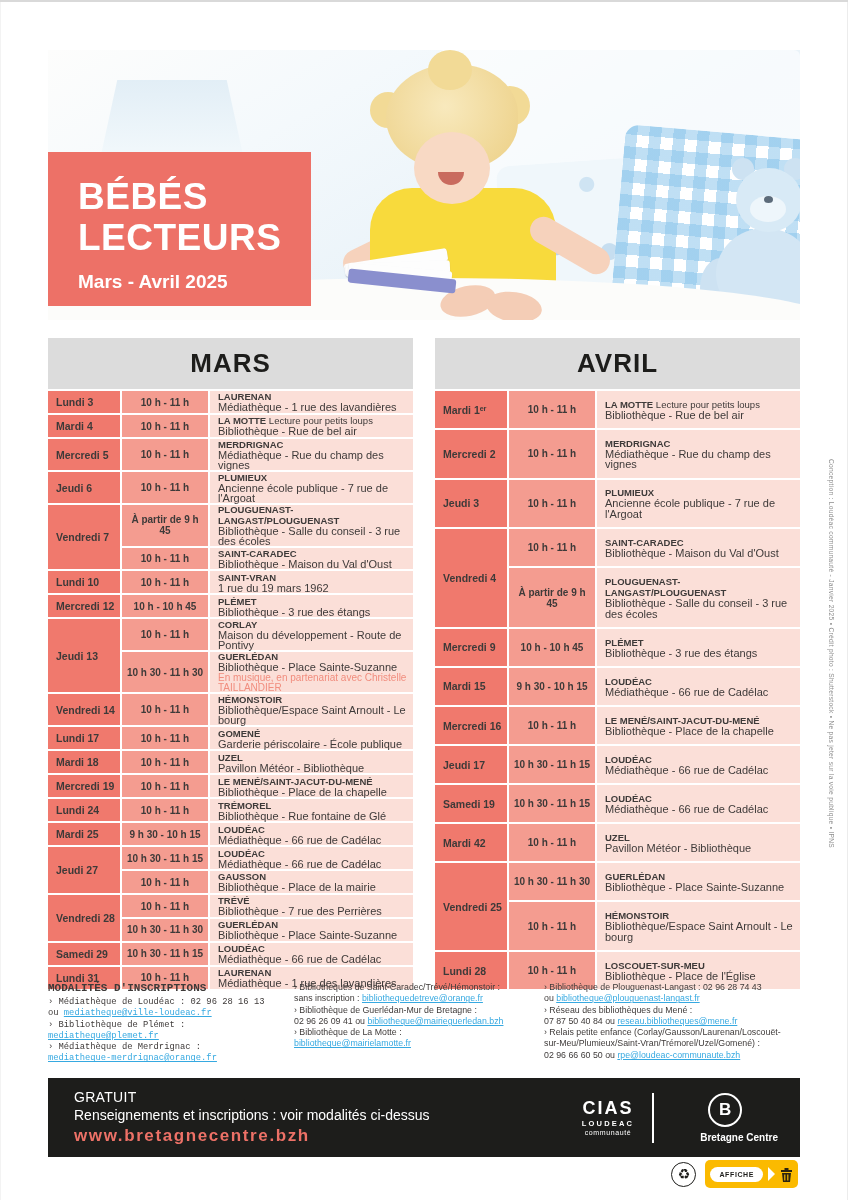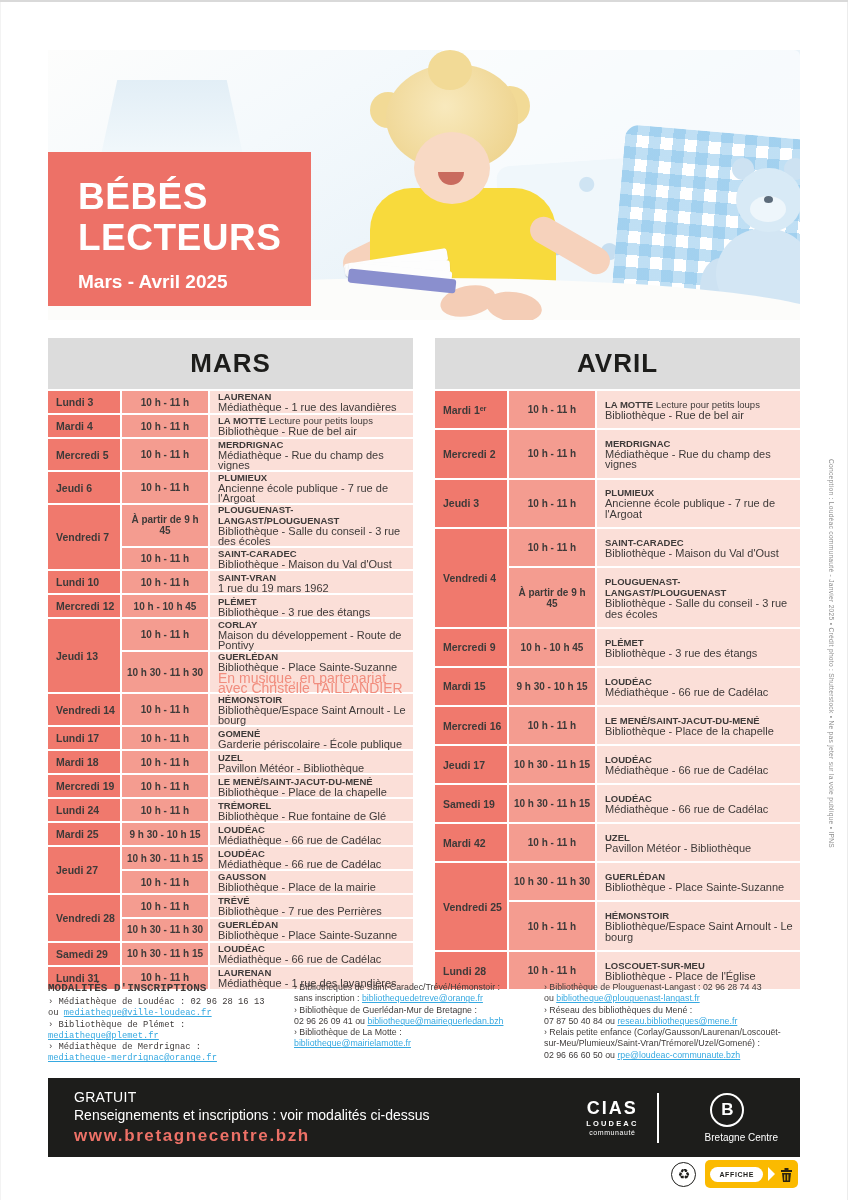--- a/index.html
+++ b/index.html
@@ -66,21 +66,21 @@
         display:flex;align-items:center;padding-left:8px;box-sizing:border-box;}
   .slots{flex:1;display:flex;flex-direction:column;gap:2px;min-width:0;}
   .slot{display:flex;gap:2px;min-height:0;}
   .timecell{width:86px;flex-shrink:0;background:#F49C90;color:#3E3A39;font-weight:bold;font-size:10px;
         display:flex;align-items:center;justify-content:center;text-align:center;padding:0 3px;box-sizing:border-box;}
   .loccell{flex:1;min-width:0;background:#FBDFD8;color:#3E3A39;display:flex;flex-direction:column;justify-content:center;
         padding:2px 4px 2px 8px;box-sizing:border-box;}
   .loctitle{font-size:9.5px;font-weight:bold;line-height:11px;}
   .loctitle .sfx{font-weight:normal;}
   .locvenue{font-size:11px;line-height:10.5px;}
-  .locnote{font-size:14px;line-height:10.5px;color:#F18D7E;}
+  .locnote{font-size:10px;line-height:10.5px;color:#F18D7E;}
 
   
   .modalites{position:absolute;left:48px;top:982px;width:756px;display:flex;color:#3E3A39;}
   .mod-col{box-sizing:border-box;}
   .mod-col.c1{width:246px;font-family:Liberation Mono, monospace;} .mod-col.c2{width:250px;} .mod-col.c3{width:260px;}
   .mod-title{font-weight:bold;font-size:11px;margin:0 0 3px 0;}
   .mod-line{font-size:8.8px;line-height:11.3px;margin:0;}
   .mod-link{color:#36A9E1;text-decoration:underline;cursor:pointer;}
 
   
@@ -92,21 +92,21 @@
   .bar-url{font-size:17px;font-weight:bold;color:#ED7167;letter-spacing:1.6px;margin-top:3px;}
   .logos{display:flex;align-items:center;gap:18px;}
   .cias{text-align:center;line-height:1;}
   .cias-main{font-size:18px;font-weight:bold;letter-spacing:2px;}
   .cias-sub{font-size:7.5px;font-weight:bold;letter-spacing:2.2px;margin-top:3px;}
   .cias-sub2{font-size:7px;margin-top:2px;letter-spacing:.6px;}
   .logo-divider{width:2px;height:50px;background:#fff;}
   .bc{display:flex;flex-direction:column;align-items:center;gap:5px;}
   .bc-circle{width:30px;height:30px;border:2.5px solid #fff;border-radius:50%;
         display:flex;align-items:center;justify-content:center;font-size:17px;font-weight:bold;}
-  .bc-label{font-size:10px;font-weight:normal;padding-left:28px;}
+  .bc-label{font-size:10px;font-weight:bold;padding-left:28px;}
 
   
   .side-credit{position:absolute;right:13px;top:398px;height:510px;writing-mode:vertical-rl;
         font-size:6.6px;color:#8e8e8e;letter-spacing:.3px;display:flex;align-items:center;justify-content:center;}
 
   
   .eco{position:absolute;top:1160px;right:50px;display:flex;align-items:center;gap:9px;}
   .triman{width:25px;height:25px;border:1.7px solid #1d1d1b;border-radius:50%;box-sizing:border-box;
         display:flex;align-items:center;justify-content:center;font-size:14px;color:#1d1d1b;background:#fff;}
   .affiche{height:28px;background:#FBBA00;border-radius:5px;display:flex;align-items:center;padding:0 5px;gap:5px;}

